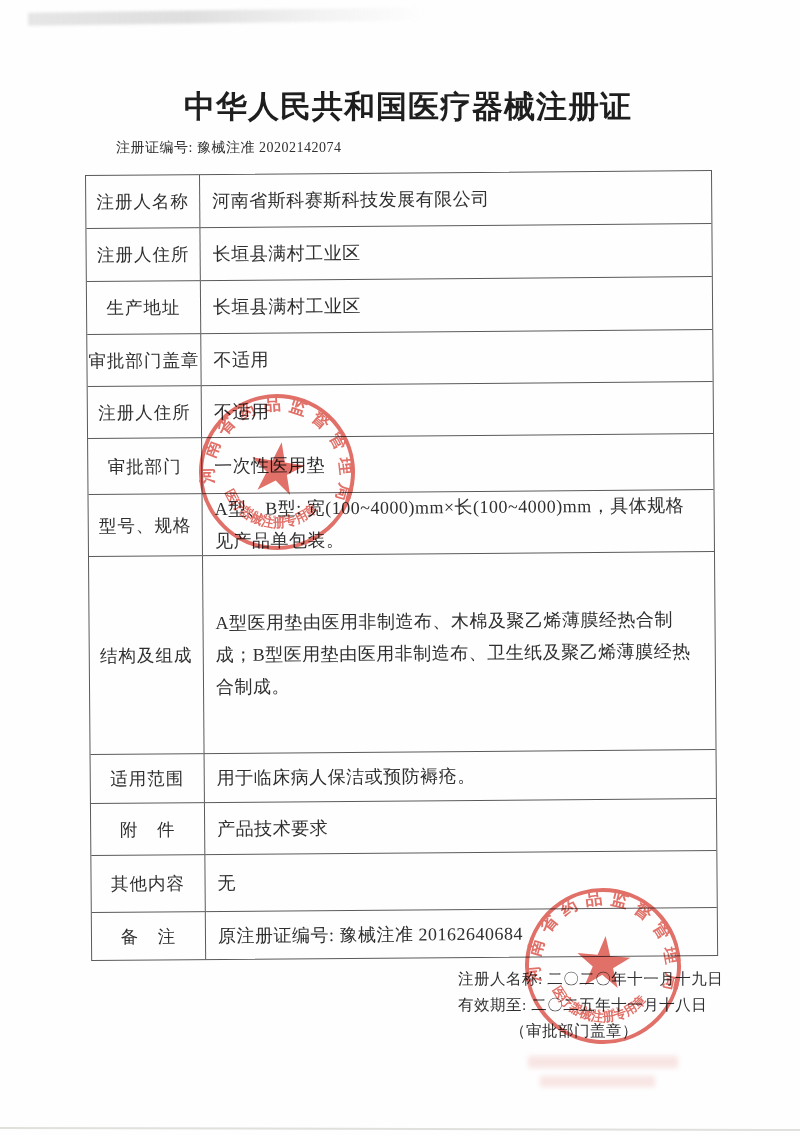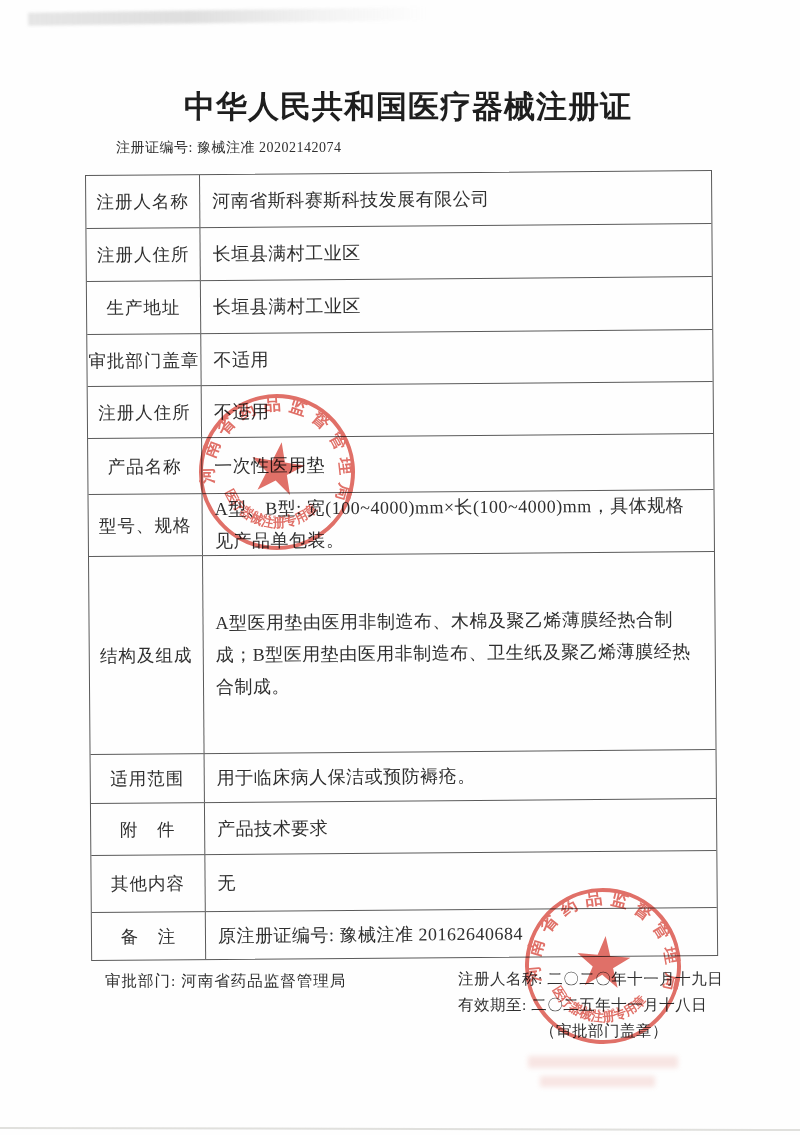--- a/index.html
+++ b/index.html
@@ -47,21 +47,21 @@
     justify-content:center;text-align:center;
     font-size:17.5px;letter-spacing:1px;flex-shrink:0;
   }
   .cell.value{
     flex:1;padding:6px 12px;font-size:18px;line-height:32px;
     letter-spacing:.5px;
   }
 
   .dept{position:absolute;left:105px;top:971px;font-size:15.5px;letter-spacing:1px;}
   .dates{position:absolute;left:458px;top:966px;font-size:15.5px;line-height:26px;letter-spacing:.5px;}
-  .seal-note{margin-left:82px;font-family:Liberation Serif, serif;}
+  .seal-note{margin-left:52px;font-family:Liberation Serif, serif;}
 
   .stamp{position:absolute;width:170px;height:170px;mix-blend-mode:multiply;opacity:.85;}
   .stamp svg text{font-family:"Liberation Serif","DejaVu Serif",serif;font-weight:700;}
   .stamp-mid{left:192px;top:387px;transform:rotate(9deg);}
   .stamp-bot{left:518px;top:881px;transform:rotate(5deg);}
 </style>
 </head>
 <body>
 
 <div class="page">
@@ -89,21 +89,21 @@
     </div>
     <div class="row" style="height:52px">
       <div class="cell label">审批部门盖章</div>
       <div class="cell value">不适用</div>
     </div>
     <div class="row" style="height:52px">
       <div class="cell label">注册人住所</div>
       <div class="cell value">不适用</div>
     </div>
     <div class="row" style="height:56px">
-      <div class="cell label">产品名称</div>
+      <div class="cell label">审批部门</div>
       <div class="cell value">一次性医用垫</div>
     </div>
     <div class="row" style="height:62px">
       <div class="cell label">型号、规格</div>
       <div class="cell value">A型、B型: 宽(100~4000)mm×长(100~4000)mm，具体规格见产品单包装。</div>
     </div>
     <div class="row" style="height:198px">
       <div class="cell label">结构及组成</div>
       <div class="cell value">A型医用垫由医用非制造布、木棉及聚乙烯薄膜经热合制成；B型医用垫由医用非制造布、卫生纸及聚乙烯薄膜经热合制成。</div>
     </div>
@@ -118,21 +118,20 @@
     <div class="row" style="height:57px">
       <div class="cell label">其他内容</div>
       <div class="cell value">无</div>
     </div>
     <div class="row" style="height:47px">
       <div class="cell label">备　注</div>
       <div class="cell value">原注册证编号: 豫械注准 20162640684</div>
     </div>
   </div>
 
-  <div class="dept">审批部门: 河南省药品监督管理局</div>
   <div class="dates">
     <div>注册人名称: 二〇二〇年十一月十九日</div>
     <div>有效期至: 二〇二五年十一月十八日</div>
     <div class="seal-note">（审批部门盖章）</div>
   </div>
 
   <div class="stamp stamp-mid">
     <svg width="170" height="170" viewBox="0 0 170 170">
       <defs>
         <path id="s1-top" d="M 24,106 A 64,64 0 1 1 146,106" fill="none"></path>

